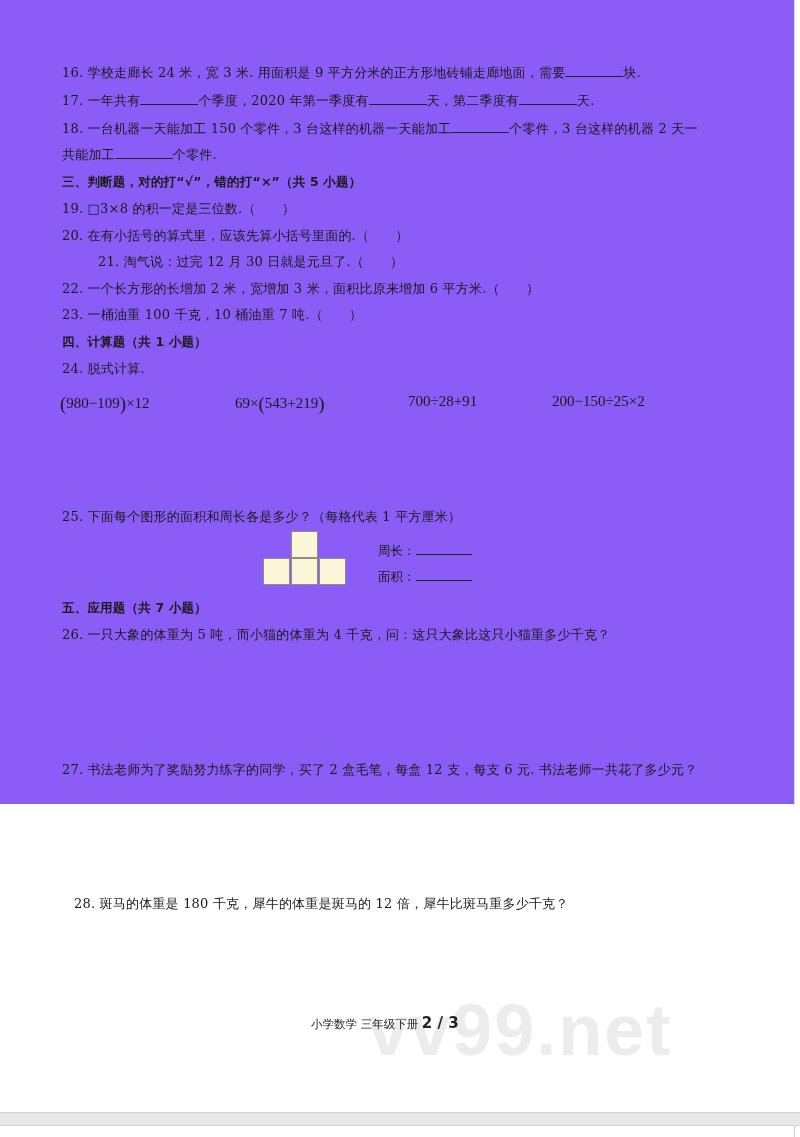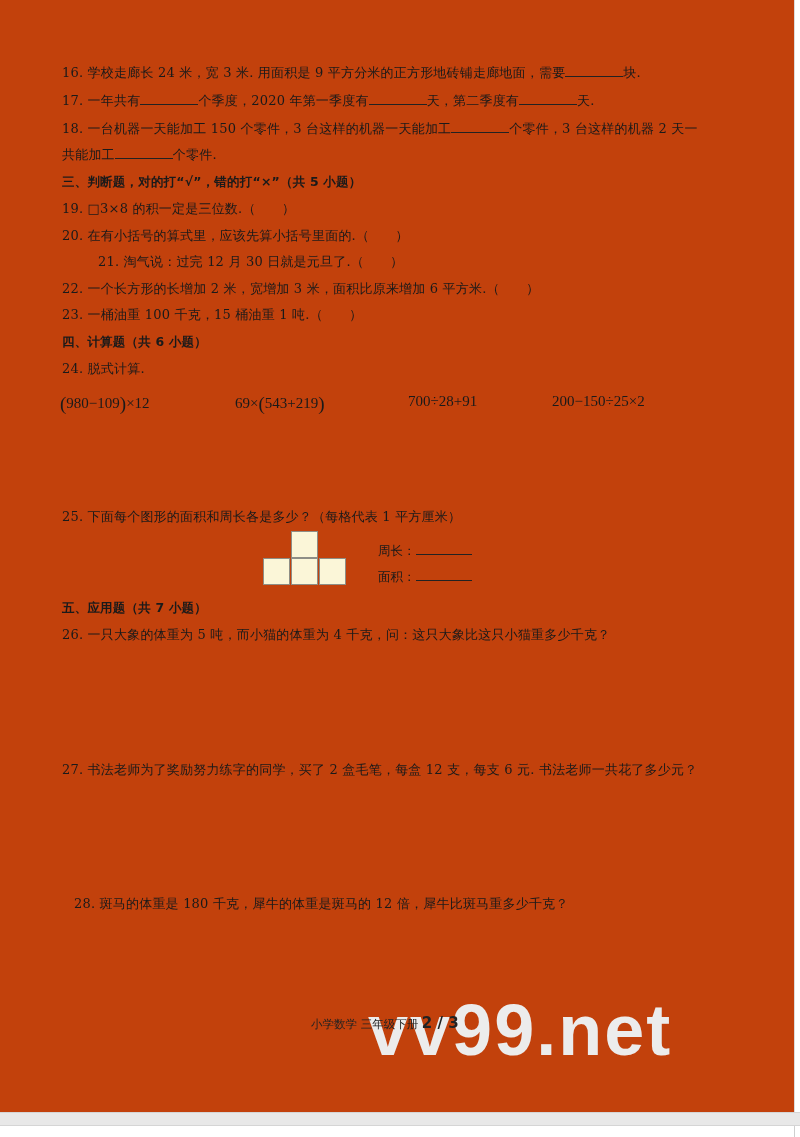--- a/index.html
+++ b/index.html
@@ -2,21 +2,21 @@
 <html><head>
   <meta charset="utf-8">
   <style>
     html, body { margin: 0; padding: 0; }
     body {
       width: 800px; height: 1137px; position: relative; overflow: hidden;
       background: #ffffff; color: #1a1a1a;
       font-family: "DejaVu Serif", "Liberation Serif", serif;
       font-size: 13px;
     }
-    .page { position: absolute; left: 0; top: 0; width: 794px; height: 1112px; background: #c2410c; border-right: 1px solid #dcdcdc; }
+    .page { position: absolute; left: 0; top: 0; width: 794px; height: 804px; background: #8b5cf6; border-right: 1px solid #dcdcdc; }
     .line { position: absolute; left: 62px; white-space: nowrap; line-height: 16px; letter-spacing: 0.2px; }
     .blank { display: inline-block; border-bottom: 1px solid #222; height: 12px; vertical-align: baseline; }
     .b60 { width: 58px; }
     .heading { font-weight: bold; font-family: "DejaVu Sans", "Liberation Sans", sans-serif; font-size: 12.5px; }
     .expr { position: absolute; top: 393px; font-family: Liberation Serif, serif; font-size: 15px; white-space: nowrap; }
     .expr .paren { font-size: 19px; vertical-align: -2px; }
     .shape { position: absolute; left: 263px; top: 531px; width: 84px; height: 56px; }
     .cell { position: absolute; width: 27px; height: 27px; background: #fbf6d8; border: 1px solid #8e8e86; box-sizing: border-box; }
     .ans-label { position: absolute; left: 378px; white-space: nowrap; font-size: 12.5px; }
     .footer { position: absolute; left: 311px; top: 1014px; font-size: 11.5px; white-space: nowrap; color: #222; z-index: 2; }
@@ -44,23 +44,23 @@
   </div>
   <div class="line" style="top:146px;">
     <span>共能加工</span><span class="blank b60"></span><span>个零件.</span>
   </div>
 
   <div class="line heading" style="top:174px;">三、判断题，对的打“√”，错的打“×”（共 5 小题）</div>
   <div class="line" style="top:201px;">19. □3×8 的积一定是三位数.（　　）</div>
   <div class="line" style="top:228px;">20. 在有小括号的算式里，应该先算小括号里面的.（　　）</div>
   <div class="line" style="top:254px;margin-left:36px;">21. 淘气说：过完 12 月 30 日就是元旦了.（　　）</div>
   <div class="line" style="top:281px;">22. 一个长方形的长增加 2 米，宽增加 3 米，面积比原来增加 6 平方米.（　　）</div>
-  <div class="line" style="top:307px;">23. 一桶油重 100 千克，15 桶油重 1 吨.（　　）</div>
+  <div class="line" style="top:307px;">23. 一桶油重 100 千克，10 桶油重 7 吨.（　　）</div>
 
-  <div class="line heading" style="top:334px;">四、计算题（共 6 小题）</div>
+  <div class="line heading" style="top:334px;">四、计算题（共 1 小题）</div>
   <div class="line" style="top:361px;">24. 脱式计算.</div>
 
   <div class="expr" style="left:60px;">
     <span class="paren">(</span><span>980−109</span><span class="paren">)</span><span>×12</span>
   </div>
   <div class="expr" style="left:235px;">
     <span>69×</span><span class="paren">(</span><span>543+219</span><span class="paren">)</span>
   </div>
   <div class="expr" style="left:408px;">
     <span>700÷28+91</span>

